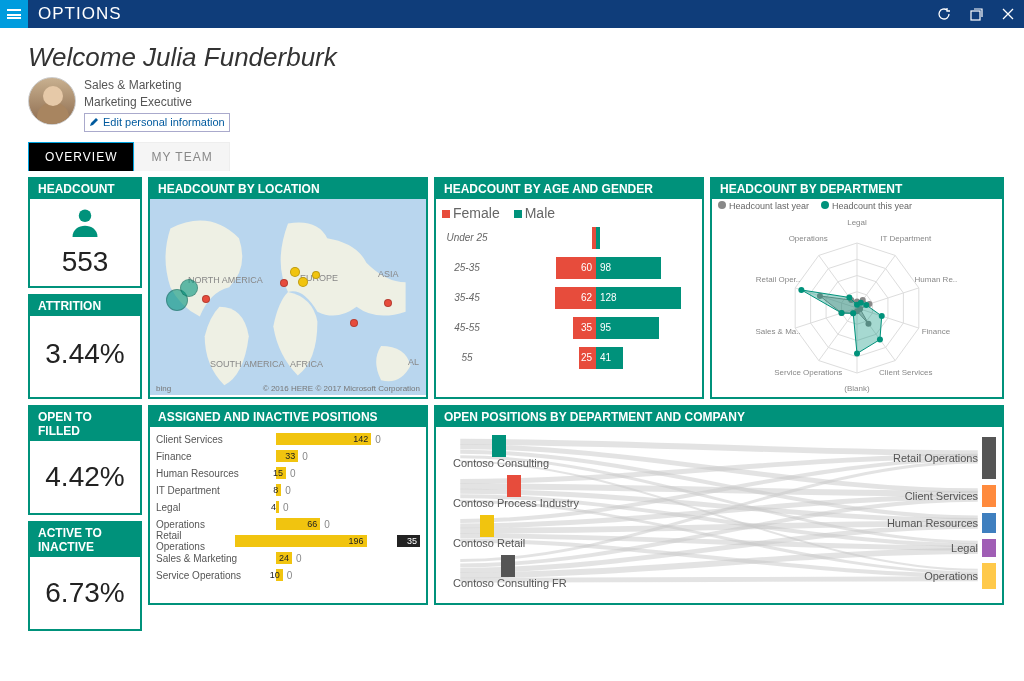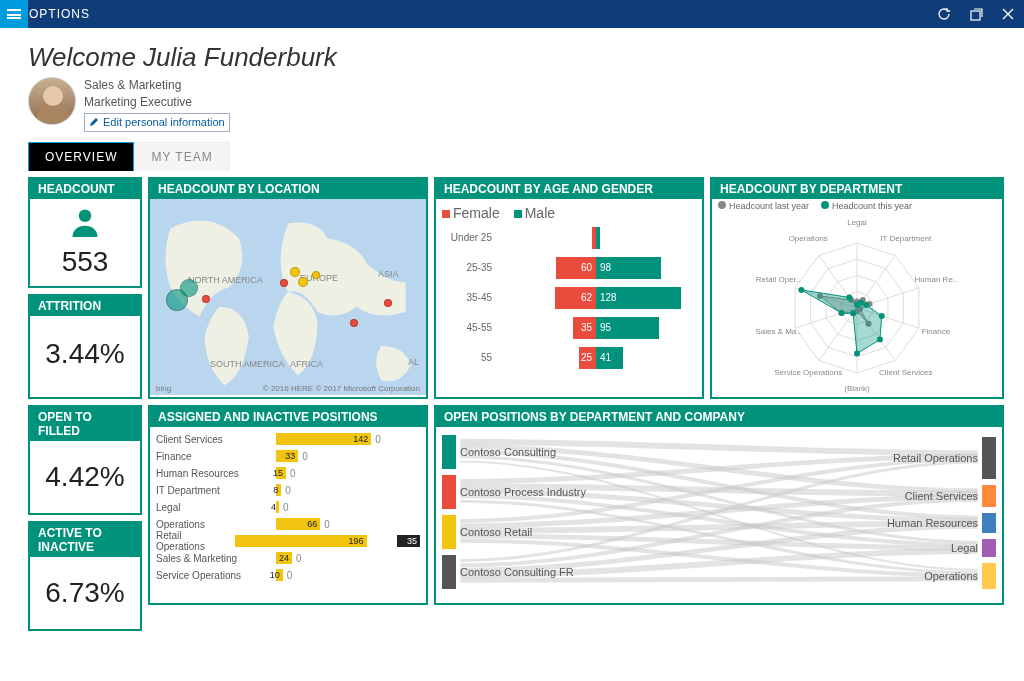--- a/index.html
+++ b/index.html
@@ -3,21 +3,21 @@
 <meta charset="utf-8">
 <style>
   * { box-sizing: border-box; margin: 0; padding: 0; }
   body { font-family: "Segoe UI", Arial, sans-serif; background: #fff; width: 1024px; height: 681px; overflow: hidden; font-size: 12px; color: #333; }
   
   
   .titlebar { display: flex; align-items: center; height: 28px; background: #0f3d7a; color: #fff; }
   .hamburger { width: 28px; height: 28px; background: #009cde; display: flex; align-items: center; justify-content: center; cursor: pointer; }
   .hamburger-lines { width: 14px; height: 10px; border-top: 2px solid #fff; border-bottom: 2px solid #fff; position: relative; }
   .hamburger-lines::after { content:""; position: absolute; top: 3px; left: 0; right: 0; height: 2px; background:#fff; }
-  .titlebar-text { padding-left: 1px; letter-spacing: 1px; font-size: 12px; flex: 1; }
+  .titlebar-text { padding-left: 10px; letter-spacing: 1px; font-size: 17px; flex: 1; }
   .title-actions { display: flex; }
   .title-btn { width: 32px; height: 28px; display: flex; align-items: center; justify-content: center; cursor: pointer; }
   .title-btn svg { stroke:#fff; fill:none; }
   
   .content { padding: 14px 20px 0 28px; }
   .welcome-text { font-size: 26px; font-weight: 300; color:#333; margin-bottom: 4px; font-style: italic; }
   .profile-row { display: flex; align-items: flex-start; margin-top: 4px; }
   .avatar { width: 48px; height: 48px; border-radius: 50%; background: linear-gradient(180deg,#c8b090 0%, #8d6b4e 100%); margin-right: 8px; border:1px solid #ccc; position:relative; overflow:hidden; }
   .avatar::after { content:""; position:absolute; left:14px; top:8px; width:20px; height:20px; background:#e6c9a8; border-radius:50%; }
   .avatar::before { content:""; position:absolute; left:8px; top:24px; width:32px; height:30px; background:#a88560; border-radius:50% 50% 0 0; }
@@ -48,42 +48,42 @@
   .map-label { position:absolute; font-size:9px; color:#888; }
   .map-point { position:absolute; border-radius:50%; border:1px solid rgba(0,0,0,0.2); }
   .map-attrib { position:absolute; bottom:2px; left:6px; font-size:8px; color:#777; }
   .map-attrib-r { position:absolute; bottom:2px; right:6px; font-size:8px; color:#777; }
   
   .agegender { width:270px; height:222px; }
   .ag-body { padding:6px; height:calc(100% - 22px); }
   .ag-legend { font-size:14px; color:#666; margin-bottom:2px; display:flex; gap:14px; }
   .sw { display:inline-block; width:8px; height:8px; margin-right:3px; }
   .ag-row { display:flex; align-items:center; height:30px; font-size:10px; color:#666; }
-  .ag-cat { width:54px; text-align:right; padding-right:4px; }
+  .ag-cat { width:54px; text-align:center; padding-right:4px;font-style:italic; }
   .ag-bars { position:relative; flex:1; display:flex; align-items:center; }
   .bar { height:22px; display:flex; align-items:center; justify-content:center; color:#fff; font-size:10px; }
   .bar.f { background:#e74c3c; justify-content:flex-end; padding-right:4px; }
   .bar.m { background:#00927b; justify-content:flex-start; padding-left:4px; }
   
   .radar-panel { flex:1; height:222px; }
   .radar-body { position:relative; height:calc(100% - 22px); }
   .radar-legend { font-size:9px; color:#666; padding:2px 6px; display:flex; gap:12px; }
   
   .assigned-panel { width:280px; height:200px; }
   .assigned-body { padding:4px 6px; font-size:10px; color:#555; }
   .assigned-row { display:flex; align-items:center; height:17px; }
   .assigned-cat { width:90px; }
   .assigned-bars { flex:1; display:flex; align-items:center; }
   .abar { height:12px; display:flex; align-items:center; justify-content:flex-end; padding-right:3px; color:#222; font-size:9px;margin-left:30px; }
   .abar.y { background:#f1c40f; color:#222; }
   .abar.k { background:#222; color:#fff; }
   
   .sankey-panel { flex:1; height:200px; }
   .sankey-body { position:relative; height:calc(100% - 22px); }
-  .s-node-l { position:absolute; left:6px; height:30px; display:flex; align-items:center; font-size:11px; color:#555; }
+  .s-node-l { position:absolute; left:17px; height:30px; display:flex; align-items:center; font-size:11px; color:#555;flex-direction:column; }
   .s-node-l .block { width:14px; height:100%; margin-right:4px; }
   .s-node-r { position:absolute; right:6px; display:flex; align-items:center; font-size:11px; color:#555; }
   .s-node-r .block { width:14px; height:100%; margin-left:4px; }
 </style>
 </head>
 <body>
 
 <div class="titlebar">
   <div class="hamburger">
       <div class="hamburger-lines"></div>

